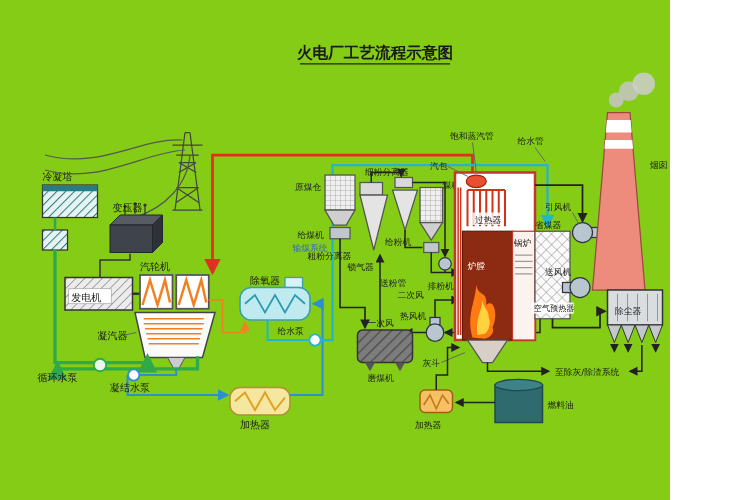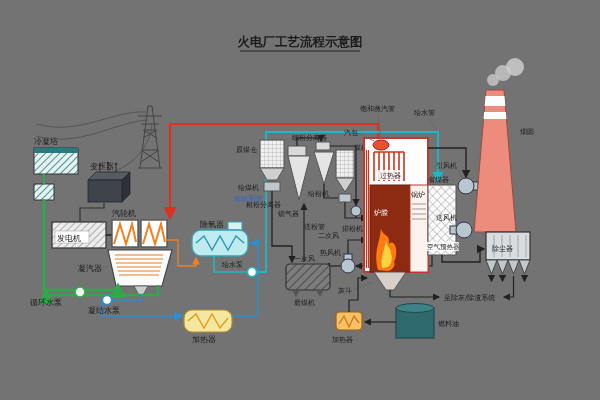--- a/index.html
+++ b/index.html
@@ -1,16 +1,16 @@
 <!DOCTYPE html>
 <html><head>
 <meta charset="utf-8">
 <style>
   html,body{margin:0;padding:0;background:#fff;}
-  .stage{position:relative;width:600px;height:400px;background:#737373;overflow:hidden;
+  .stage{position:relative;width:536px;height:400px;background:#84cc16;overflow:hidden;
          font-family:"DejaVu Sans",sans-serif;}
   svg text{font-family:"DejaVu Sans","Liberation Sans",sans-serif;fill:#1a1a1a;}
   .ttl{font-size:12.5px;font-weight:bold;}
   .t8{font-size:8px;}
   .t7{font-size:7px;}
   .t65{font-size:6.5px;}
   .tw{fill:#ffffff;}
   .tb{fill:#3366cc;}
 </style>
 </head>

